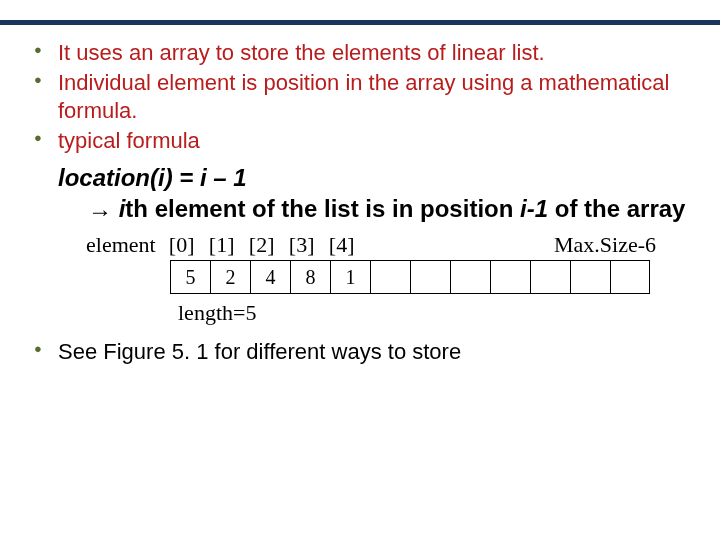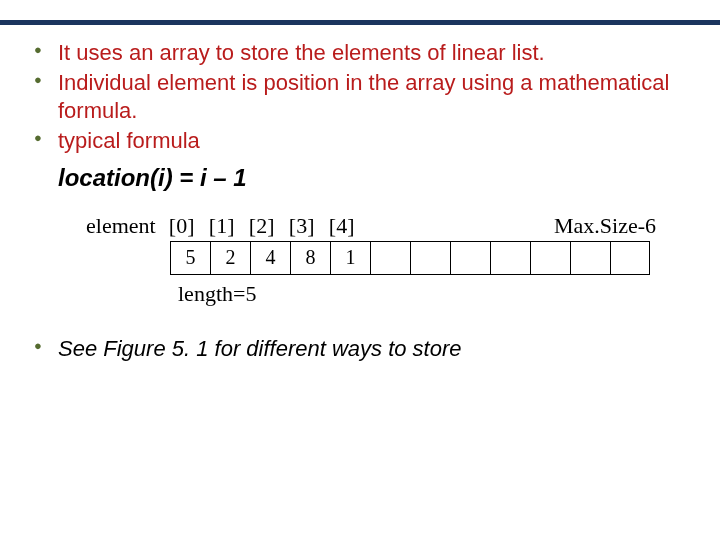--- a/index.html
+++ b/index.html
@@ -64,21 +64,21 @@
     font-style: normal;
   }
   .ith { font-style: italic; }
   .im1 { font-style: italic; }
   .array-labels {
     font-size: 22px;
     font-family: "Times New Roman", Times, serif;
     display: flex;
     align-items: baseline;
     padding-left: 58px;
-    margin-top: 20px;
+    margin-top: 8px;
   }
   .array-labels .word {
     margin-right: 6px;
   }
   .array-labels .idx {
     display: inline-block;
     width: 40px;
     text-align: center;
   }
   .array-labels .maxsize {
@@ -108,22 +108,21 @@
   .length-label {
     font-size: 22px;
     font-family: "Times New Roman", Times, serif;
     text-align: left;
     padding-left: 150px;
     margin-top: 6px;
   }
   .bullets2 {
     list-style: none;
     padding-left: 6px;
-    margin-top: 28px;
-    font-style: italic;
+    margin-top: 12px;
   }
   .bullets2 li {
     font-size: 22px;
     line-height: 1.3;
     color: #000000;
     padding-left: 24px;
     position: relative;
   }
   .bullets2 li::before {
     content: "●";
@@ -141,20 +140,23 @@
   <div class="title-underline"></div>
 
   <ul class="bullets">
     <li>It uses an array to store the elements of linear list.</li>
     <li>Individual element is position in the array using a mathematical formula.</li>
     <li>typical formula</li>
   </ul>
 
   <div class="formula-block">
     <div class="line1">location(i) = i – 1</div>
+    <div class="line2">
+      <span class="arrow-icon">→</span><span> </span><span class="ith">i</span><span>th element of the list is in position </span><span class="im1">i-1</span><span> of the array</span>
+    </div>
   </div>
 
   <div class="array-labels">
     <span class="word">element</span>
     <span class="idx">[0]</span>
     <span class="idx">[1]</span>
     <span class="idx">[2]</span>
     <span class="idx">[3]</span>
     <span class="idx">[4]</span>
     <span class="maxsize">Max.Size-6</span>

